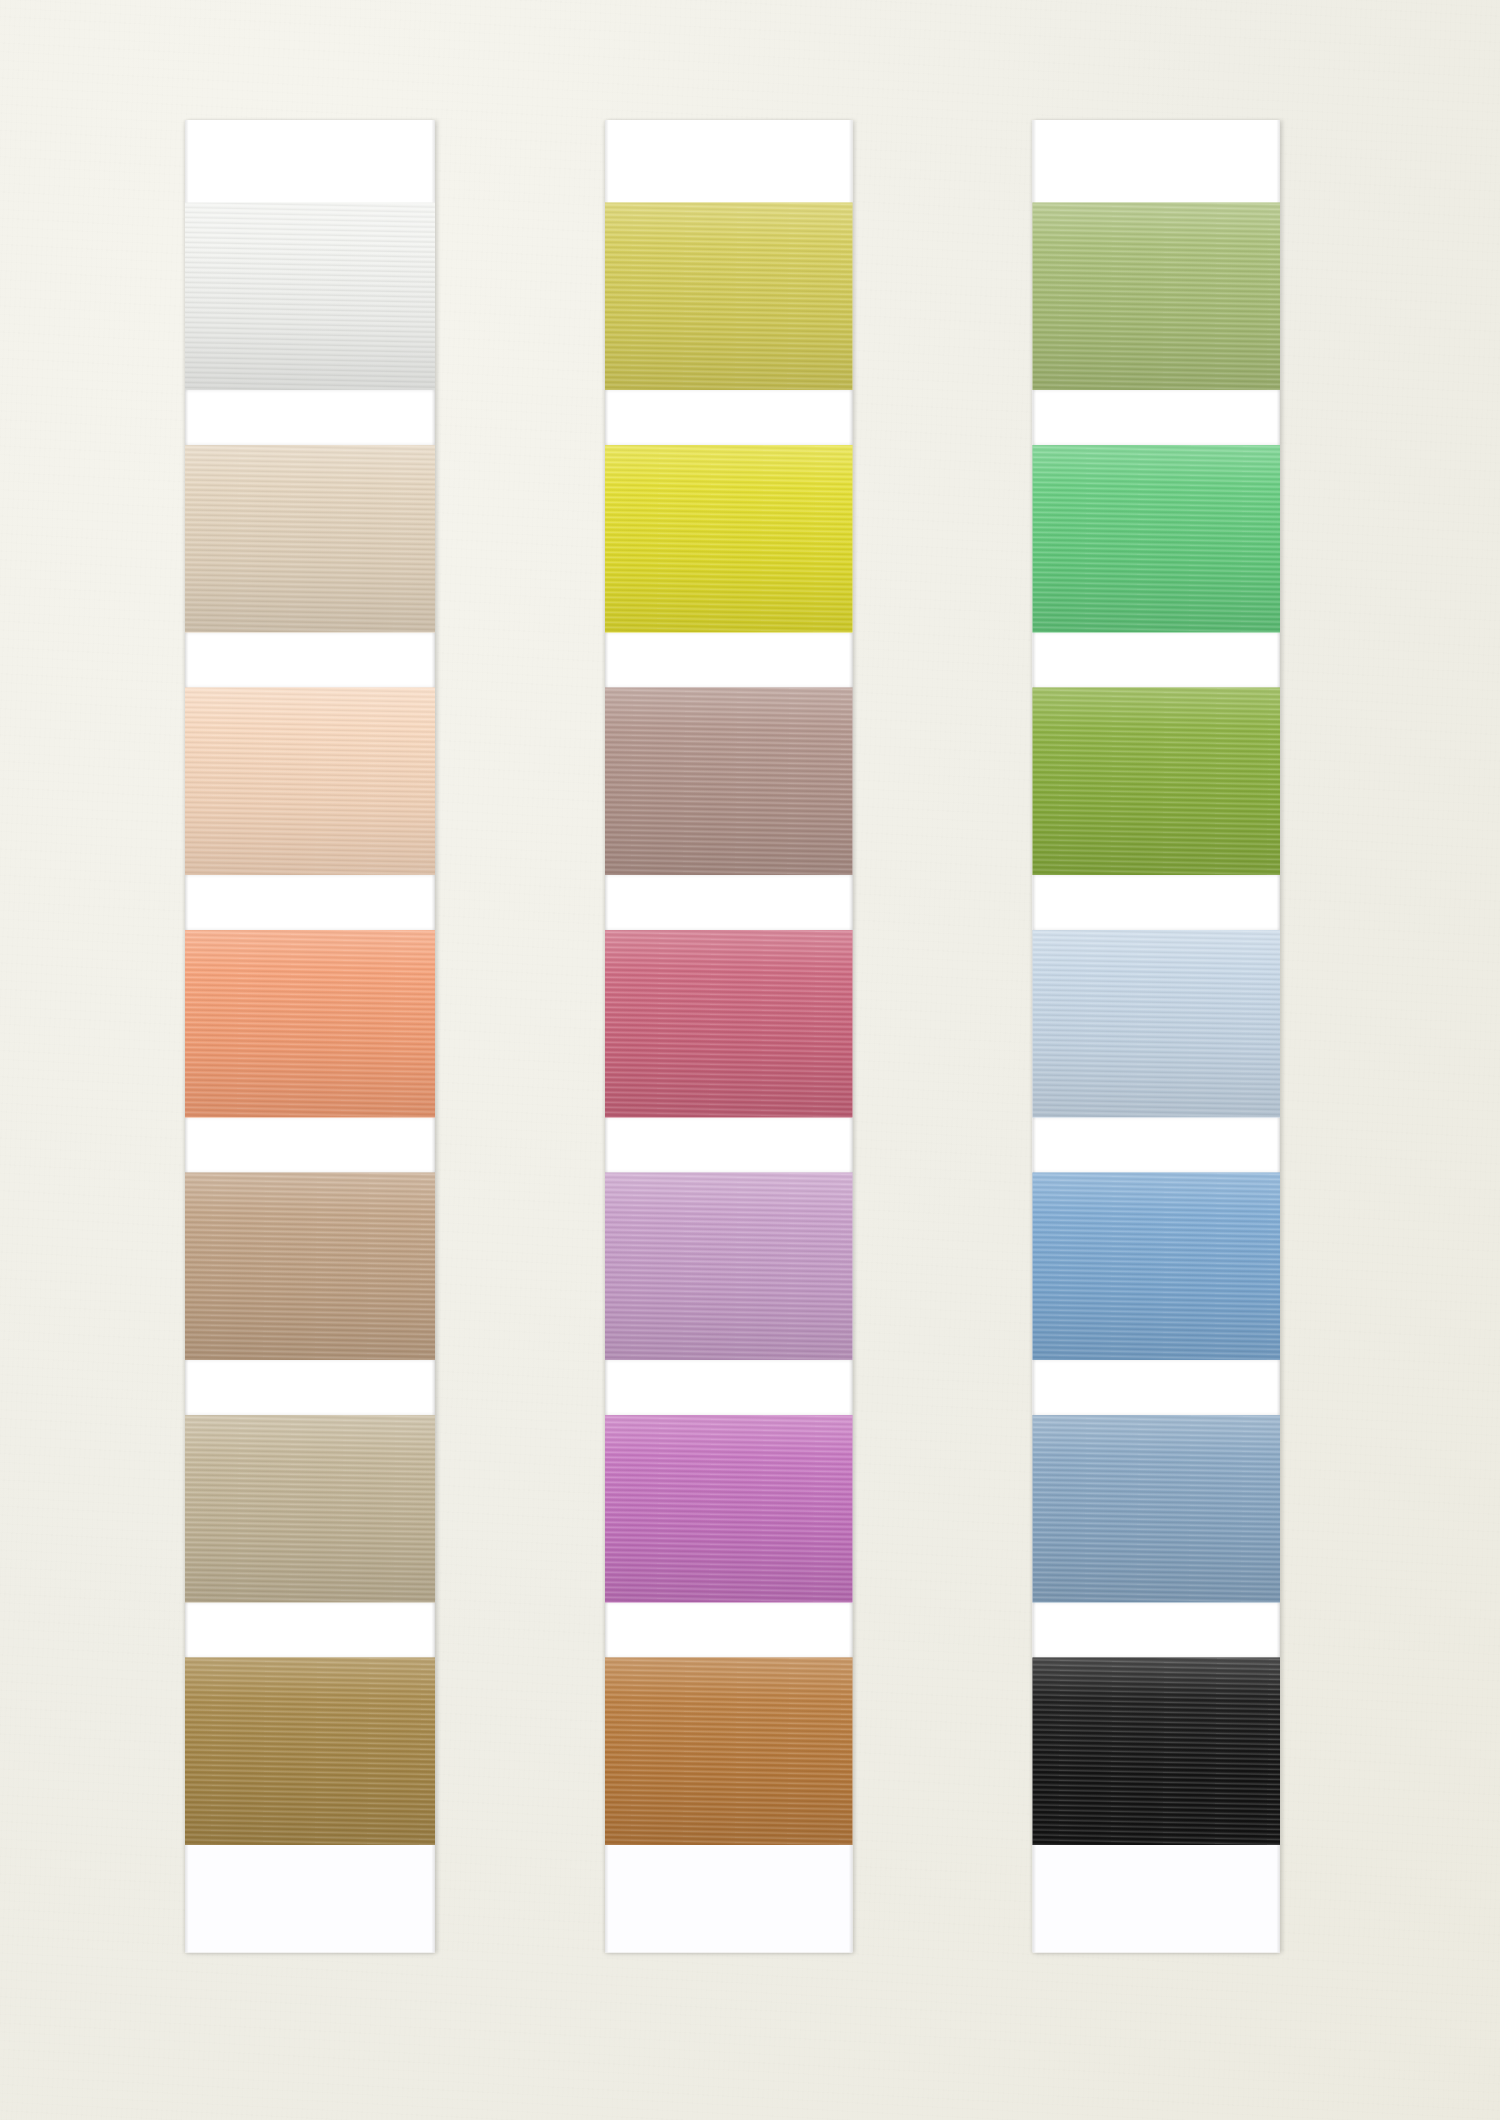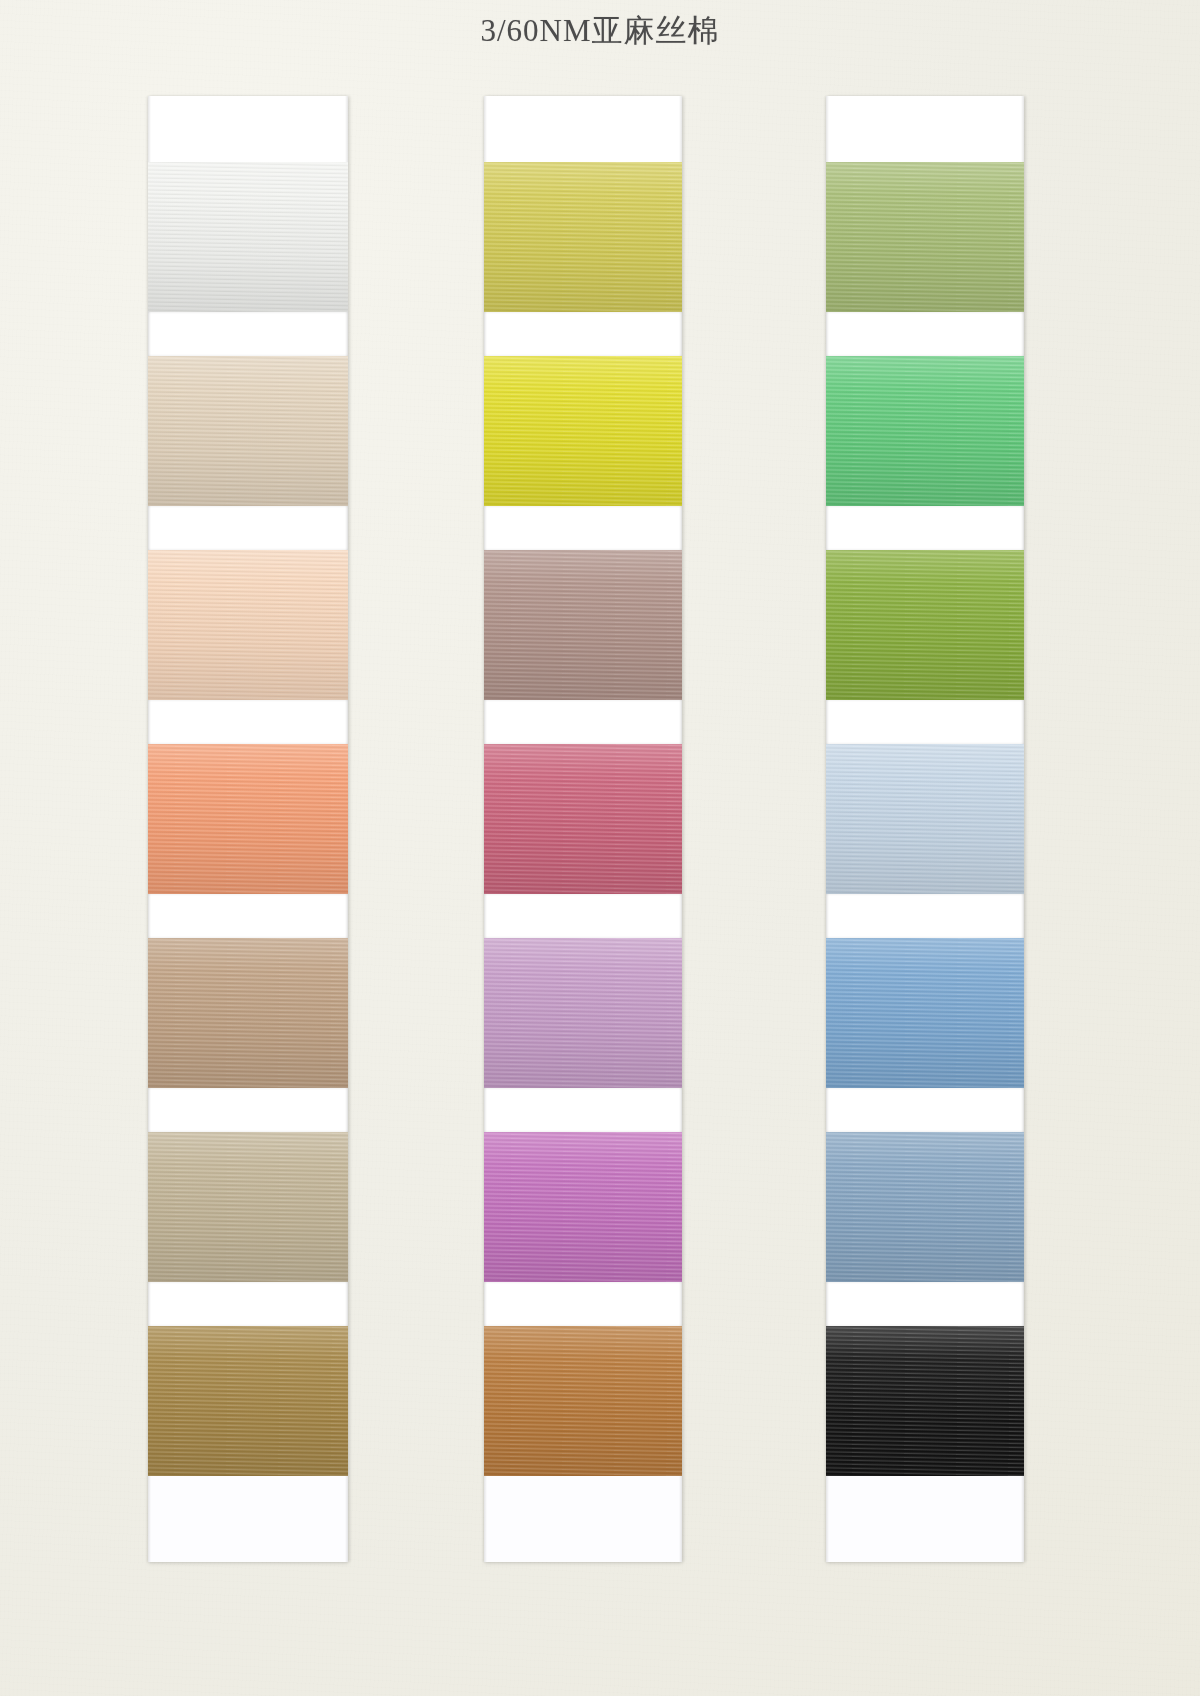--- a/index.html
+++ b/index.html
@@ -103,21 +103,20 @@
   .edgeL{left:0;background:linear-gradient(90deg,rgba(0,0,0,.10),rgba(0,0,0,0));}
   .edgeR{right:0;background:linear-gradient(270deg,rgba(0,0,0,.10),rgba(0,0,0,0));}
 </style>
 </head>
 <body>
 
 <div class="paper"></div>
 <div class="grain"></div>
 
 <header>
-  <div class="title">3/60NM亚麻丝棉</div>
 </header>
 
 <div class="board">
   <div class="col c0">
       <div class="card w1">
         <div class="edgeL"></div>
         <div class="edgeR"></div>
         <div class="cardtop"></div>
         <div class="swatch" style="height: 150px; background: rgb(242, 243, 240);">
           <div class="threads"></div>

